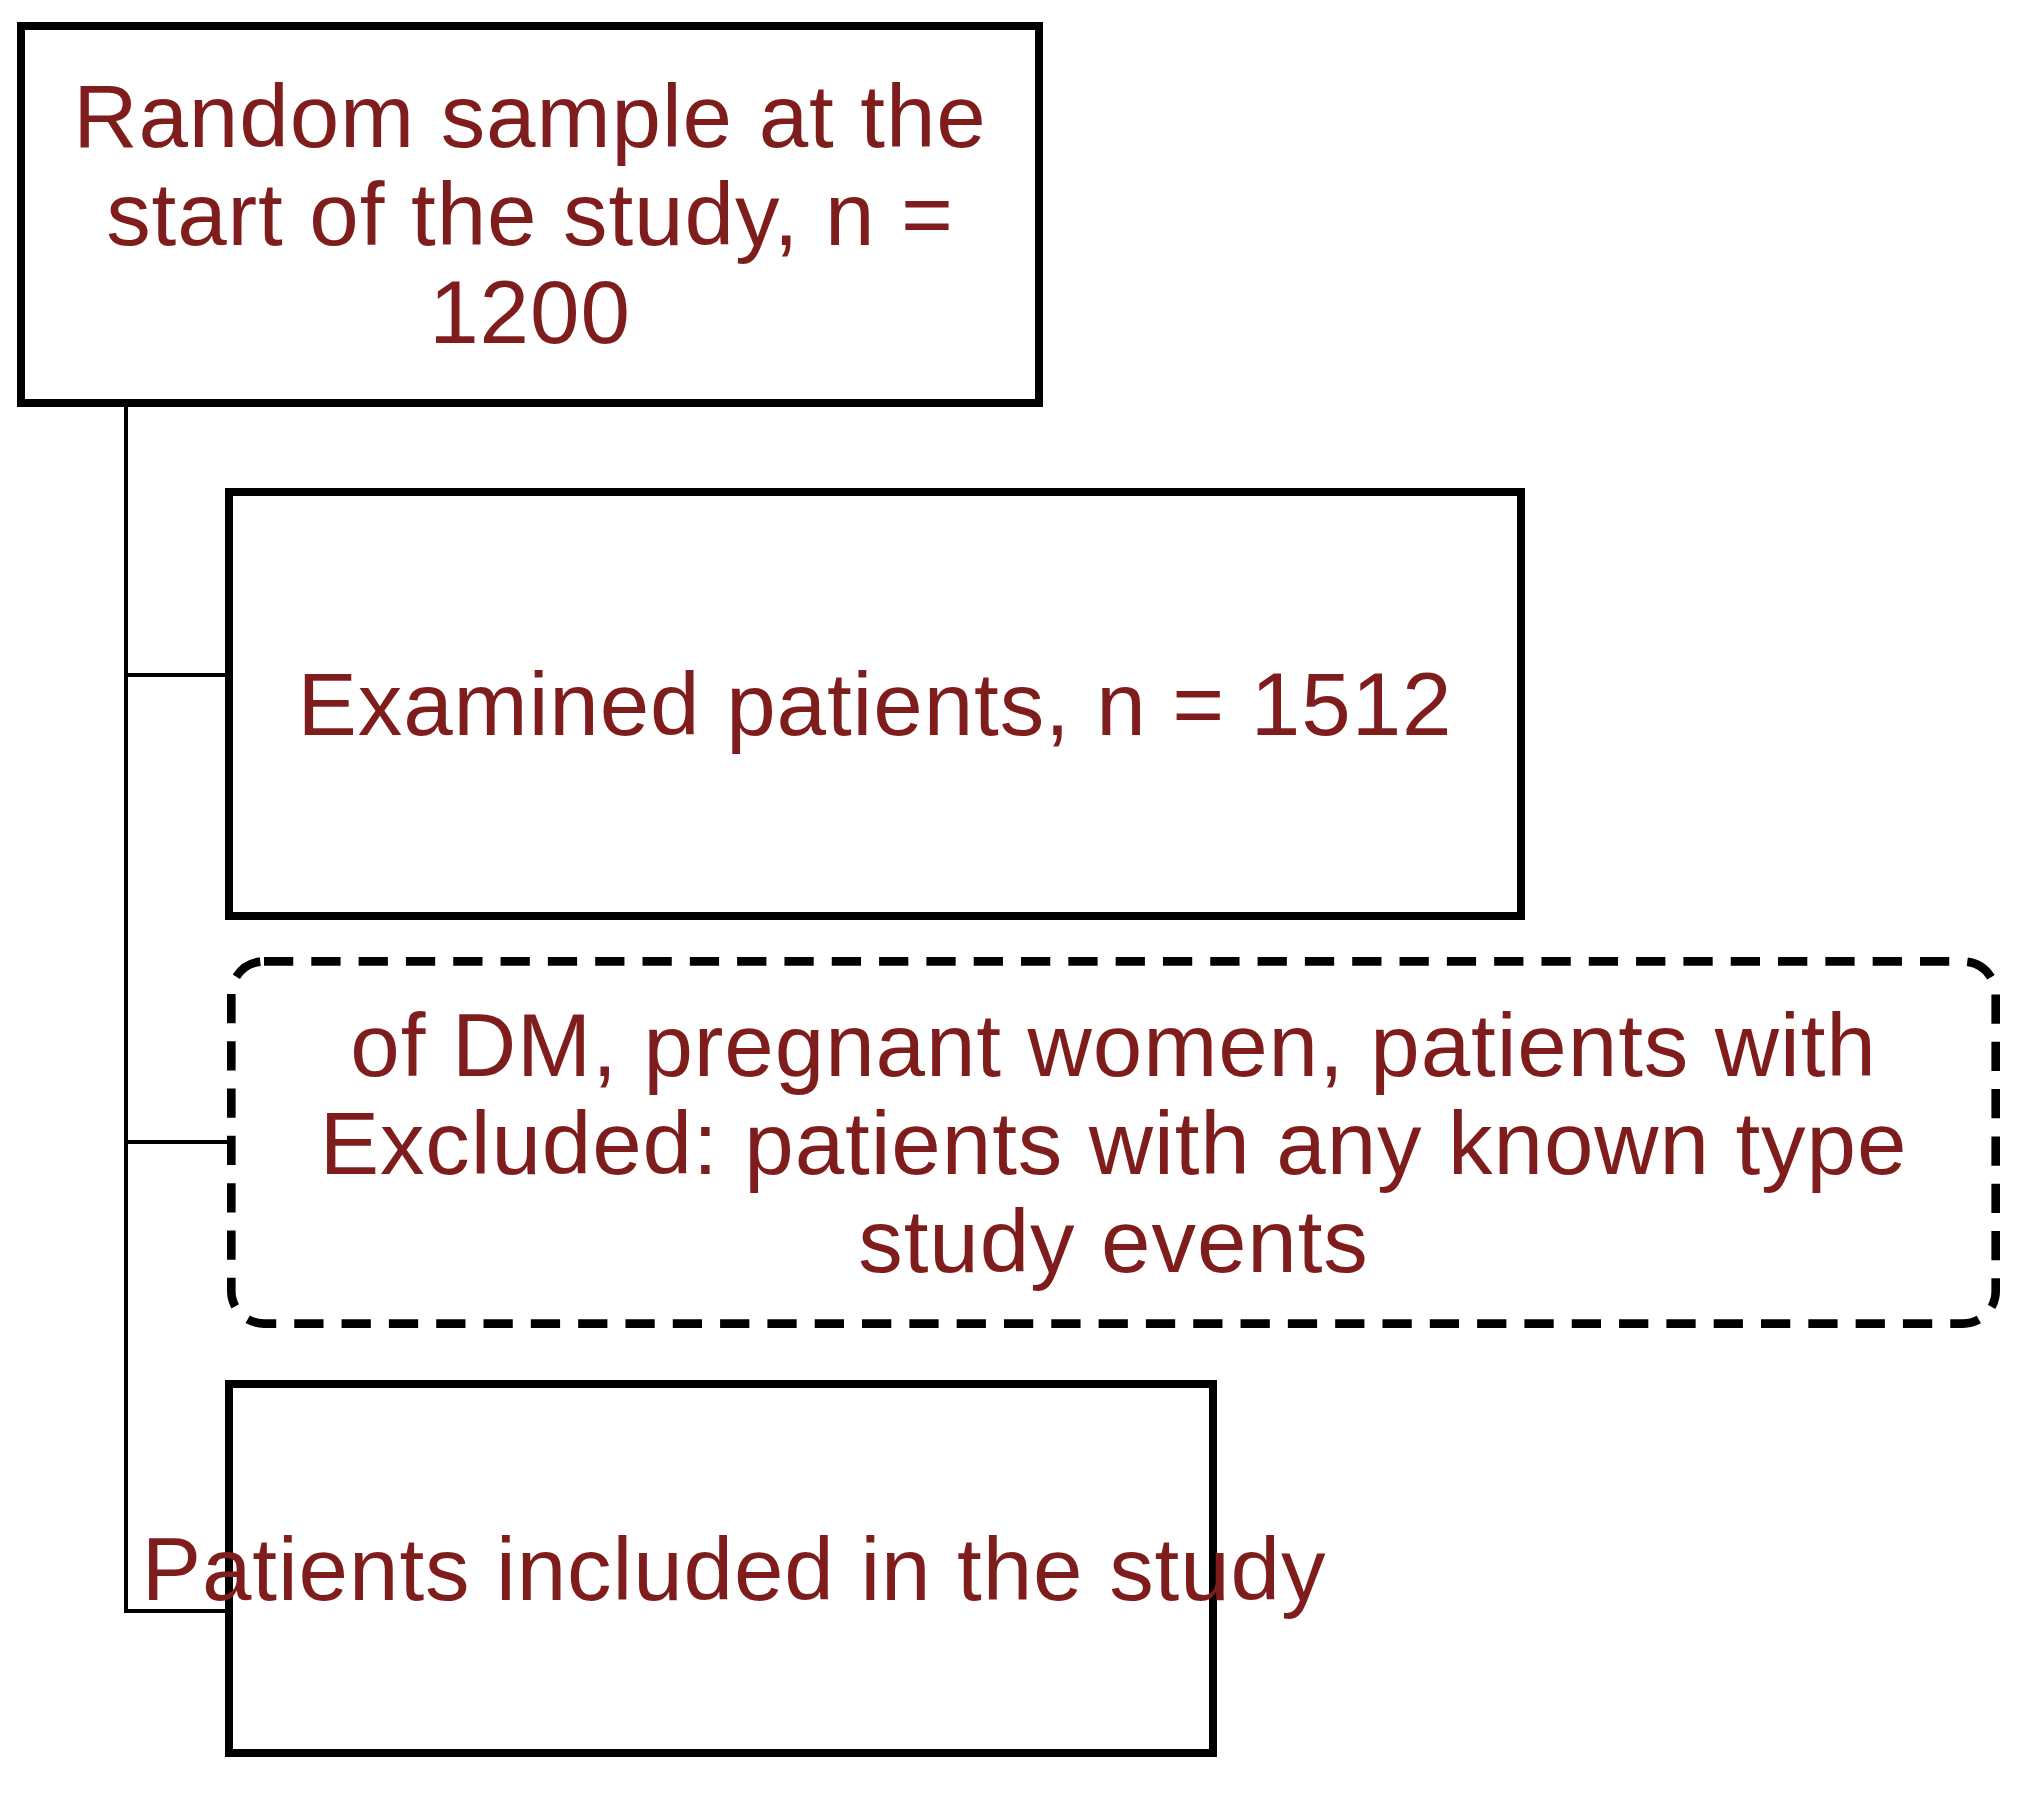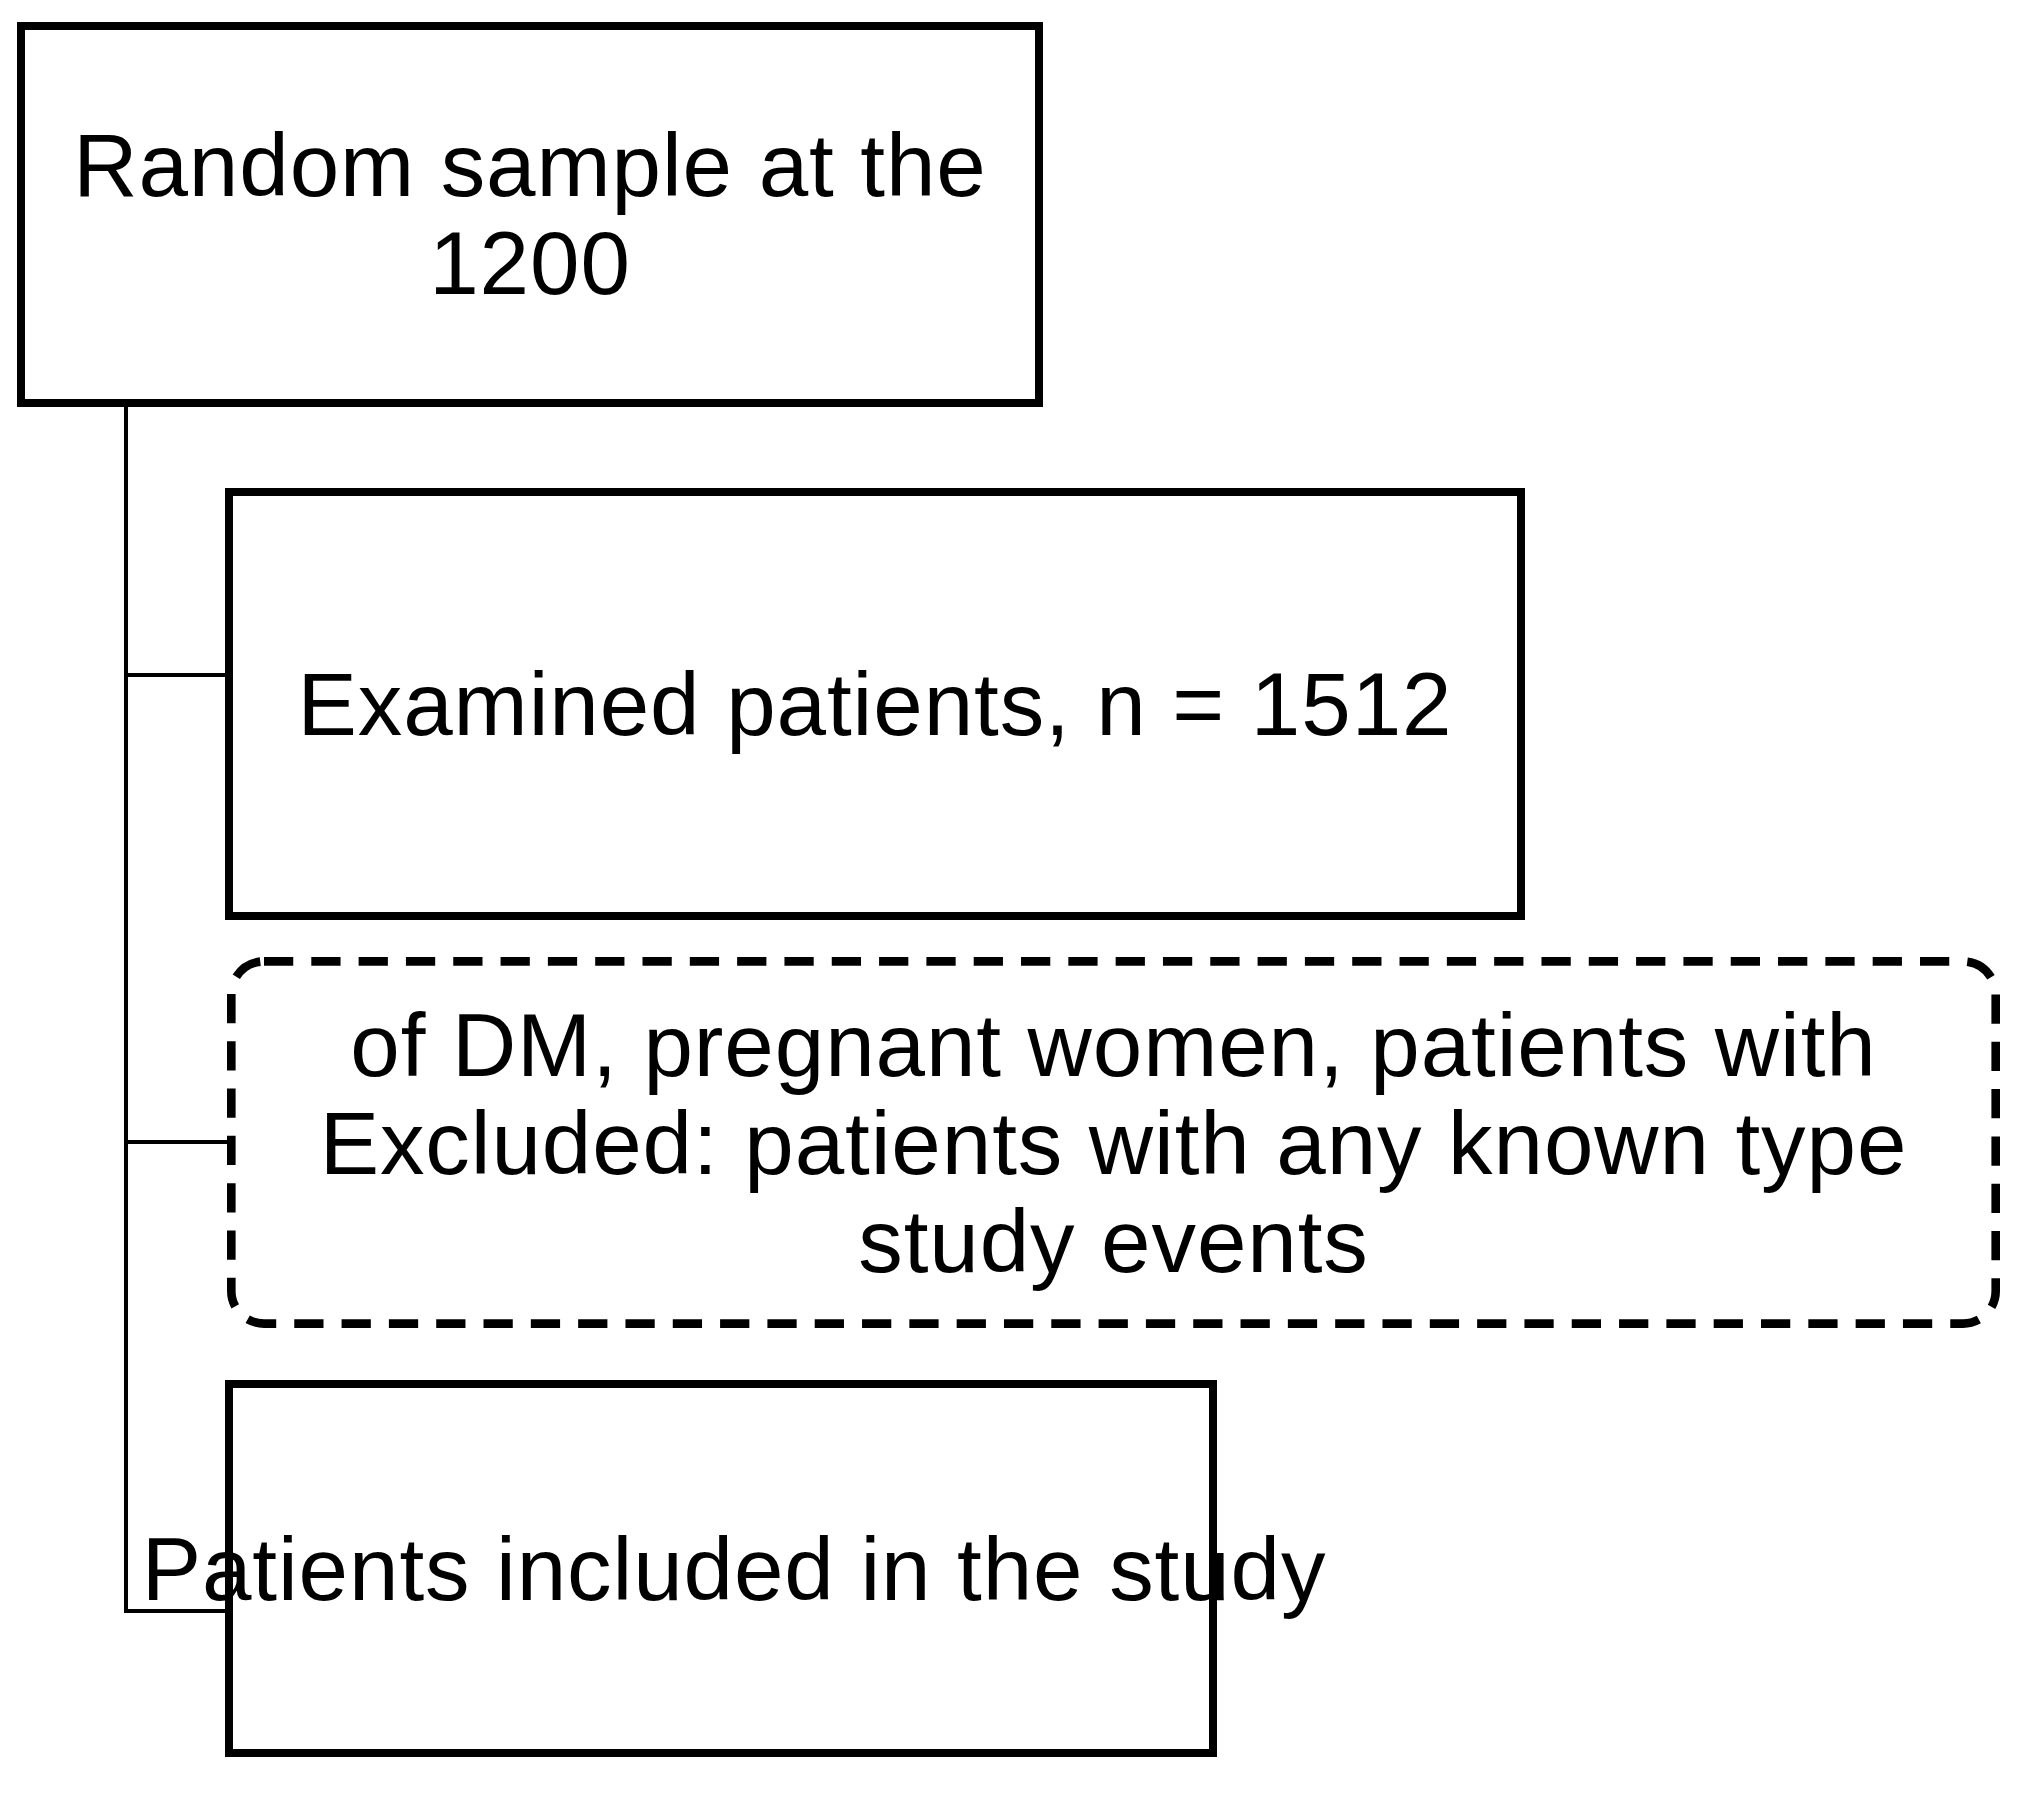--- a/index.html
+++ b/index.html
@@ -6,21 +6,21 @@
     margin: 0;
     padding: 0;
     background: #ffffff;
   }
   .canvas {
     position: relative;
     width: 2024px;
     height: 1818px;
     background: #ffffff;
     font-family: "Liberation Sans", sans-serif;
-    color: #000000;
+    color: #7f1d1d;
   }
   .node {
     position: absolute;
     box-sizing: border-box;
     display: flex;
     flex-direction: column;
     justify-content: center;
     align-items: center;
     text-align: center;
     font-size: 89px;
@@ -111,20 +111,21 @@
 
 <div class="canvas">
 
   <div class="connector connector-trunk"></div>
   <div class="connector connector-branch connector-branch-examined"></div>
   <div class="connector connector-branch connector-branch-excluded"></div>
   <div class="connector connector-branch connector-branch-included"></div>
 
   <div class="node solid node-random-sample">
     <span class="line">Random sample at the</span>
+    <span class="line">start of the study, n =</span>
     <span class="line">1200</span>
   </div>
 
   <div class="node solid node-examined">
     <span class="line">Examined patients, n = 1512</span>
   </div>
 
   <div class="node node-excluded">
     <svg class="dashed-border" viewBox="0 0 2061 431" aria-hidden="true">
       <rect x="5" y="5" width="2051" height="421" rx="38" ry="38" fill="none" stroke="#000000" stroke-width="10" stroke-dasharray="34 21"></rect>

